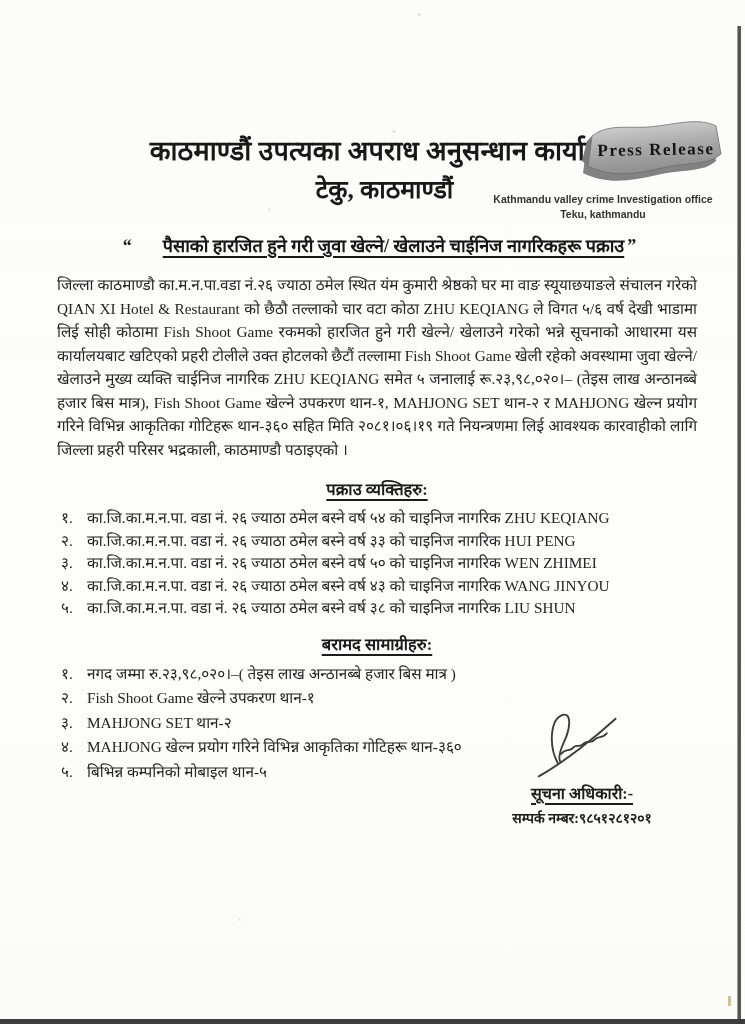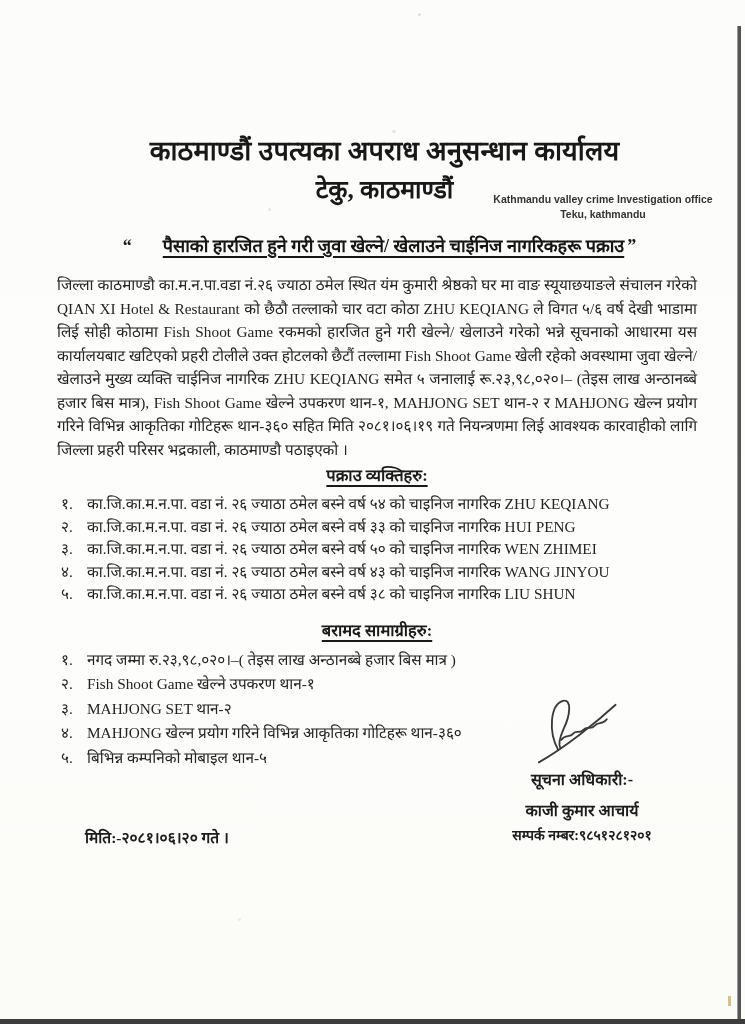--- a/index.html
+++ b/index.html
@@ -27,37 +27,37 @@
   
   .headline{margin-top:28px;width:645px;text-align:center;font-size:18px;font-weight:bold;color:#161616;}
   .headline-text{text-decoration:underline;text-underline-offset:4px;text-decoration-thickness:1.5px;margin-left:28px;}
   .q{padding:0 3px;}
   
   .body-para{
     margin:16px 0 0 0;width:640px;
     font-size:15.3px;line-height:23.5px;text-align:justify;color:#242424;
   }
   .section-heading{
-    margin-top:2px;width:640px;text-align:center;
+    margin-top:16px;width:640px;text-align:center;
     font-size:16.5px;font-weight:bold;color:#1b1b1b;
     text-decoration:underline;text-underline-offset:4px;text-decoration-thickness:1.5px;
   }
   .seized-heading{margin-top:12px;}
   .list{margin-top:7px;width:640px;}
   .list-item{display:flex;font-size:15.3px;color:#242424;}
   .arrested-list .list-item{line-height:22.5px;}
   .seized-list .list-item{line-height:24.5px;}
   .num{flex:none;width:30px;padding-left:4px;box-sizing:border-box;}
   .txt{flex:1;}
   
   .signoff{position:relative;width:640px;height:260px;}
   .date{position:absolute;left:28px;top:56px;font-size:15.5px;font-weight:bold;color:#1d1d1d;}
   .officer{position:absolute;right:-10px;top:-78px;width:250px;text-align:center;color:#1d1d1d;}
   .signature{display:block;margin:0 auto;width:150px;height:76px;}
-  .officer-heading{font-size:16px;font-weight:bold;text-underline-offset:4px;text-decoration-thickness:1.5px;}
+  .officer-heading{font-size:16px;font-weight:bold;text-decoration:underline;text-underline-offset:4px;text-decoration-thickness:1.5px;}
   .officer-name{margin-top:9px;font-size:16px;font-weight:bold;}
   .officer-rank{margin-top:3px;font-size:15.5px;font-weight:bold;}
   .contact{margin-top:4px;font-size:14px;font-weight:bold;}
   
   .scan-edge-right{position:absolute;top:26px;bottom:0;right:4px;width:3px;background:#555;box-shadow:-1px 0 0 #9a9a9a;}
   .scan-edge-bottom{position:absolute;left:0;right:0;bottom:0;height:5px;background:#3d3d3d;}
   .yellow-tick{position:absolute;right:14px;bottom:18px;width:3px;height:10px;background:#cdb36b;opacity:.8;}
   .dot{position:absolute;border-radius:50%;opacity:.65;}
 </style>
 </head>
@@ -70,20 +70,35 @@
   <div class="yellow-tick"></div>
   <div class="dot" style="left:418px;top:13px;width:3px;height:3px;background:#cfcfcf;"></div>
   <div class="dot" style="left:392px;top:130px;width:4px;height:3px;background:#d6d6d2;"></div>
   <div class="dot" style="left:268px;top:208px;width:3px;height:3px;background:#dcdcd8;"></div>
   <div class="dot" style="left:238px;top:918px;width:3px;height:3px;background:#e0e0dc;"></div>
 
   <header class="header">
     <div class="title">काठमाण्डौं उपत्यका अपराध अनुसन्धान कार्यालय</div>
     <div class="subtitle">टेकु, काठमाण्डौं</div>
 
+    <div class="stamp">
+      <svg viewBox="0 0 152 78" width="152" height="78" aria-hidden="true">
+        <defs>
+          <linearGradient id="stampGrad" x1="0" y1="0" x2="0.25" y2="1">
+            <stop offset="0" stop-color="#d8d8d8"></stop>
+            <stop offset="0.55" stop-color="#aaaaaa"></stop>
+            <stop offset="1" stop-color="#8f8f8f"></stop>
+          </linearGradient>
+        </defs>
+        <path d="M18,22 C36,8 58,16 84,12 C106,9 126,4 142,12 L147,40 C134,52 112,48 88,54 C62,60 38,64 14,52 Z" transform="translate(-5,7)" fill="#828282"></path>
+        <path d="M18,22 C36,8 58,16 84,12 C106,9 126,4 142,12 L147,40 C134,52 112,48 88,54 C62,60 38,64 14,52 Z" fill="url(#stampGrad)" stroke="#6d6d6d" stroke-width="0.8"></path>
+        <path d="M18,22 L14,52 L8,47 L13,27 Z" fill="#7a7a7a"></path>
+        <text x="82" y="41" text-anchor="middle" font-family="Liberation Serif, DejaVu Serif, serif" font-size="17" font-weight="bold" letter-spacing="1.5" fill="#141414" transform="rotate(-1 82 41)">Press Release</text>
+      </svg>
+    </div>
 
     <div class="office-en">
       <div>Kathmandu valley crime Investigation office</div>
       <div>Teku, kathmandu</div>
     </div>
   </header>
 
   <div class="headline">
     <span class="q">“</span><span class="headline-text">पैसाको हारजित हुने गरी जुवा खेल्ने/ खेलाउने चाईनिज नागरिकहरू पक्राउ</span><span class="q">”</span>
   </div>
@@ -132,29 +147,27 @@
       <span class="num">४.</span>
       <span class="txt">MAHJONG खेल्न प्रयोग गरिने विभिन्न आकृतिका गोटिहरू थान-३६०</span>
     </div>
     <div class="list-item">
       <span class="num">५.</span>
       <span class="txt">बिभिन्न कम्पनिको मोबाइल थान-५</span>
     </div>
   </div>
 
   <div class="signoff">
-    <div class="date">मिति:-२०८१।०६।२० गते ।</div>
 
     <div class="officer">
       <svg class="signature" viewBox="0 0 140 95" aria-hidden="true">
         <g fill="none" stroke="#3a3a3a" stroke-width="2.3" stroke-linecap="round">
           <path d="M40,72 C28,50 30,16 46,11 C58,8 55,30 47,46 C43,55 40,65 43,70"></path>
           <path d="M44,60 C50,52 54,58 59,52 C63,47 67,53 72,47 C76,42 81,48 86,42 C90,37 96,41 101,34"></path>
           <path d="M16,88 C48,70 88,38 112,16"></path>
         </g>
       </svg>
       <div class="officer-heading">सूचना अधिकारी:-</div>
-      <div class="officer-name">काजी कुमार आचार्य</div>
       <div class="contact">सम्पर्क नम्बर:९८५१२८१२०१</div>
     </div>
   </div>
 
 </div>
 
 </body></html>

